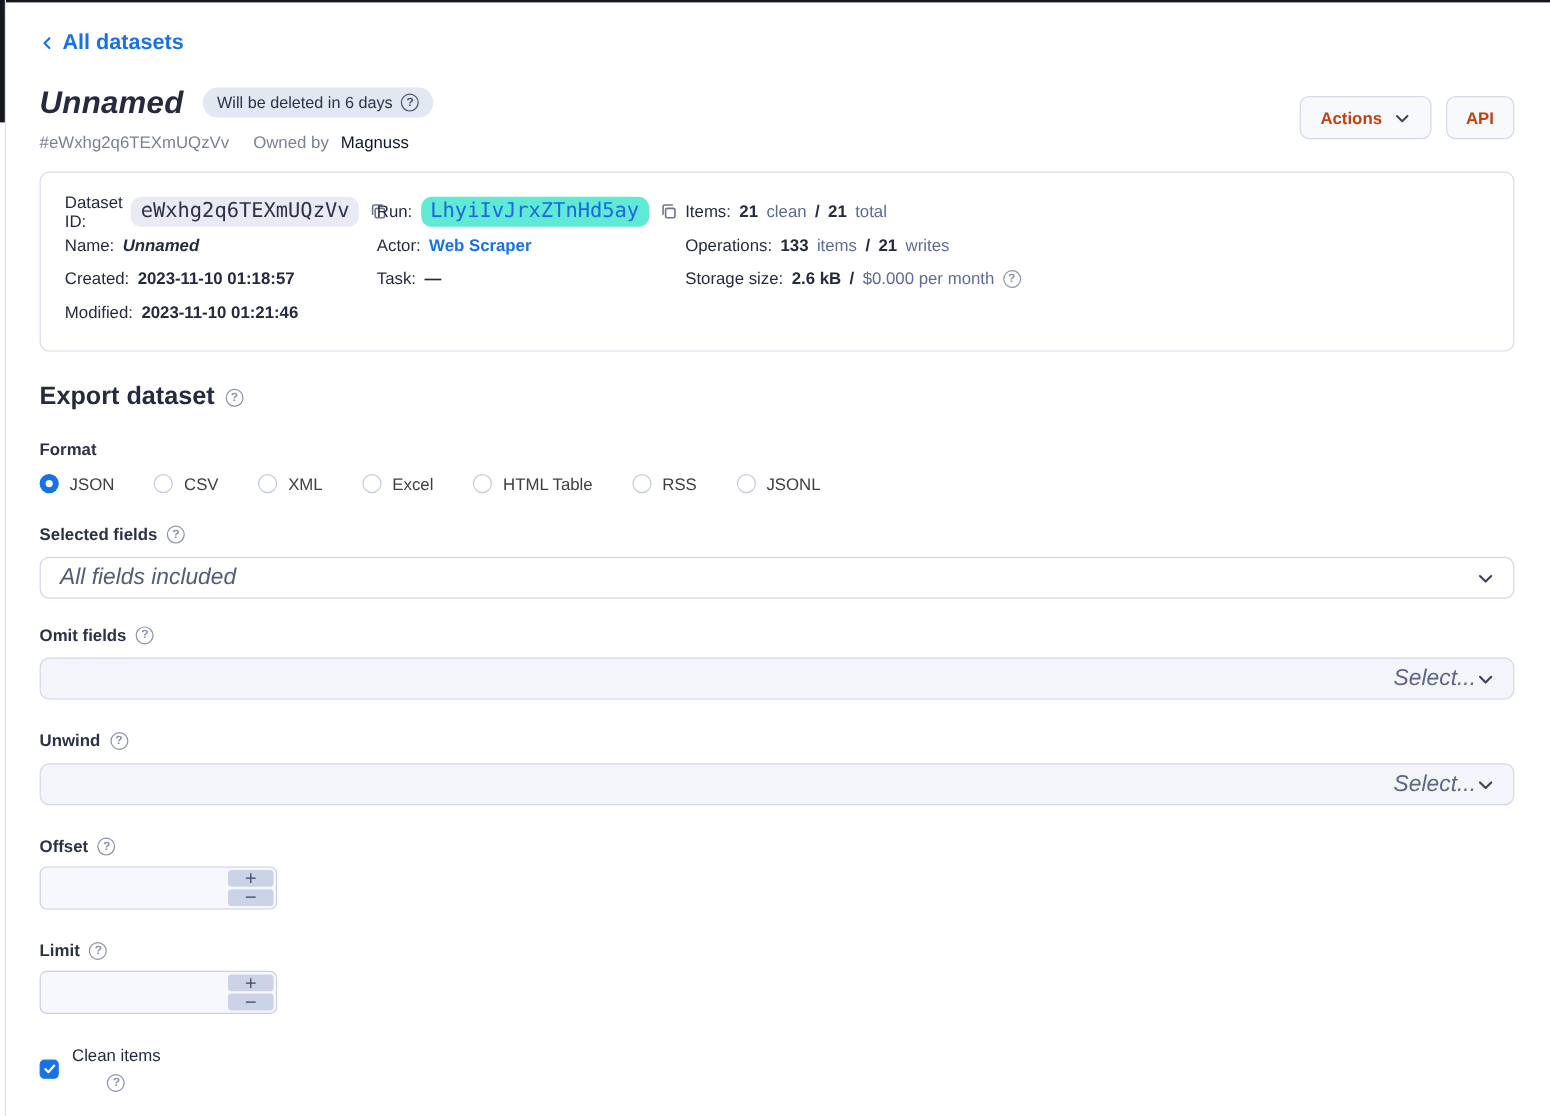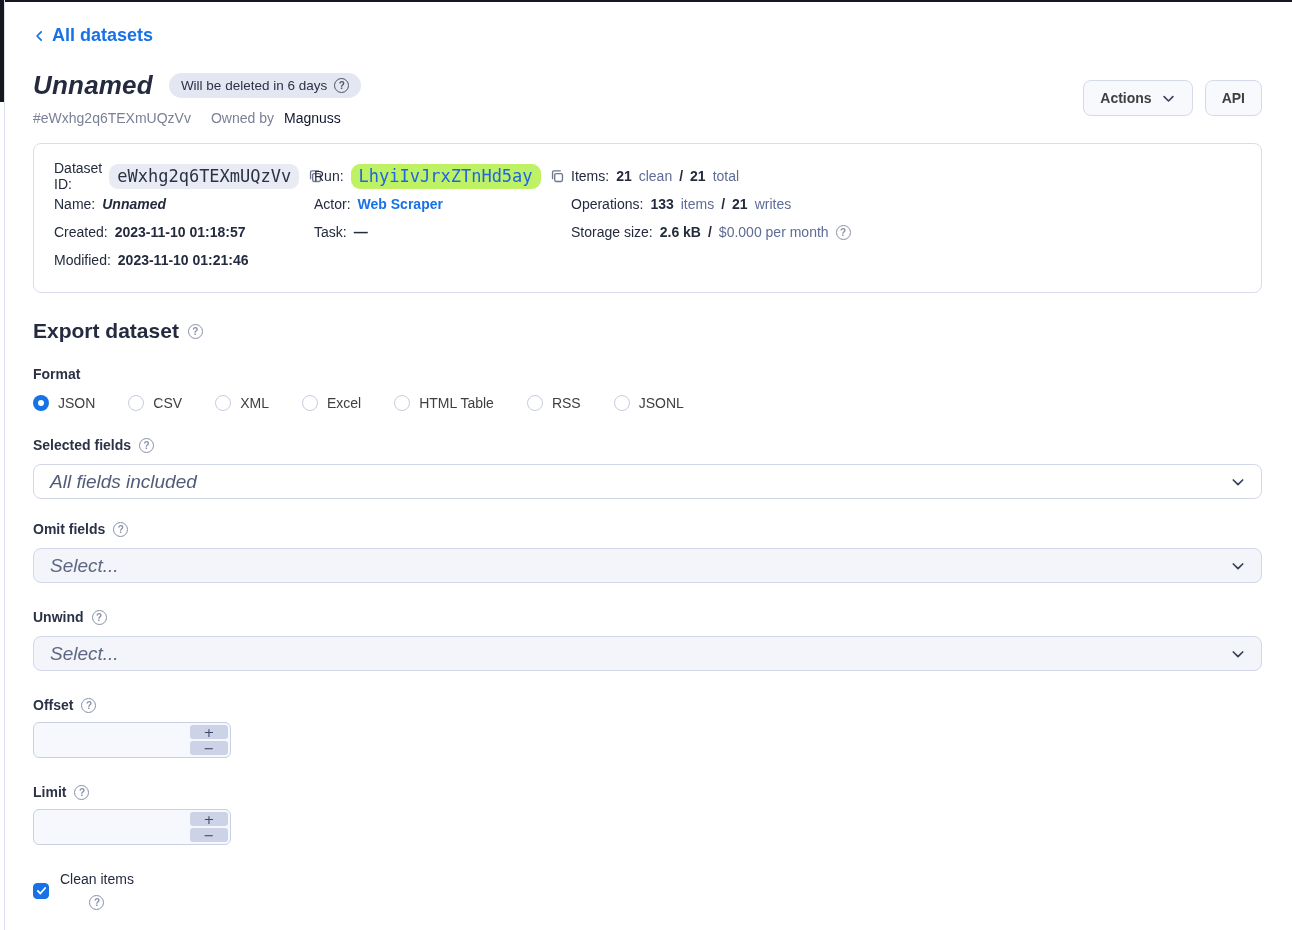--- a/index.html
+++ b/index.html
@@ -22,49 +22,49 @@
   .header{margin-top:24px;display:flex;justify-content:space-between;align-items:center;}
   .title-row{display:flex;align-items:center;gap:16px;}
   .title{font-size:26px;font-weight:700;font-style:italic;margin:0;letter-spacing:.2px;}
   .badge{background:#e3e7f2;border-radius:14px;padding:5px 12px;font-size:13.5px;color:#2b3247;display:inline-flex;align-items:center;gap:7px;}
   .id-line{margin-top:9px;font-size:14px;color:#7a8196;display:flex;align-items:center;}
   .id-line .hash{margin-right:20px;}
   .id-line .ownedby{margin-right:10px;}
   .id-line .owner{color:#0f172a;}
   .h-right{display:flex;gap:12px;}
   .btn{height:36px;border-radius:8px;display:inline-flex;align-items:center;justify-content:center;font-family:inherit;font-size:14px;font-weight:600;cursor:pointer;}
-  .btn-secondary{background:#f8f9fd;border:1px solid #d5daea;color:#404040;padding:0 16px;gap:9px;}
+  .btn-secondary{background:#f8f9fd;border:1px solid #d5daea;color:#c2410c;padding:0 16px;gap:9px;}
 
   
   .card{margin-top:17px;border:1px solid #d9ddeb;border-radius:8px;padding:18px 20px;display:grid;grid-template-columns:260px 257px 1fr;}
   .info-row{height:28px;display:flex;align-items:center;gap:7px;font-size:14px;}
   .v{font-weight:700;}
   .v-italic{font-weight:700;font-style:italic;}
   .chip{font-family:"DejaVu Sans Mono",monospace;font-size:17px;background:#e8ebf3;color:#2b3247;border-radius:9px;padding:2px 8px 3px;white-space:nowrap;}
-  .chip-blue{background:#bef264;color:#1f66e0;}
+  .chip-blue{background:#5eead4;color:#1f66e0;}
   .copy{cursor:pointer;display:inline-flex;margin-left:1px;}
   .muted{color:#5d6c96;}
   .link{color:#1672e6;font-weight:700;cursor:pointer;}
 
   
   .help{width:15px;height:15px;min-width:15px;border-radius:50%;border:1.4px solid #8a91a8;color:#8a91a8;font-size:10px;font-weight:700;display:inline-flex;align-items:center;justify-content:center;cursor:pointer;}
   .help-dark{border-color:#4b526b;color:#4b526b;}
 
   
   .section-h{margin-top:26px;display:flex;align-items:center;gap:9px;font-size:21px;font-weight:800;}
   .form-label{margin-top:23px;display:flex;align-items:center;gap:8px;font-size:14px;font-weight:600;color:#2b3247;}
   .radios{margin-top:13px;display:flex;gap:33px;align-items:center;}
   .radio-item{display:flex;align-items:center;gap:9px;cursor:pointer;}
   .radio{width:16px;height:16px;border-radius:50%;border:1px solid #c6cce0;background:#fff;position:relative;}
   .radio.checked{border:none;background:#1672e6;}
   .radio.checked::after{content:"";position:absolute;left:5px;top:5px;width:6px;height:6px;border-radius:50%;background:#fff;}
   .radio-label{font-size:14px;color:#404040;}
 
   .select{margin-top:11px;height:35px;border:1px solid #d2d7e8;border-radius:8px;background:#fff;display:flex;align-items:center;justify-content:space-between;padding:0 15px 0 16px;font-size:19px;color:#525c78;cursor:pointer;font-style:italic;}
-  .select.gray{background:#f3f5fb;color:#5d6783;}
+  .select.gray{background:#f3f5fb;color:#5d6783;justify-content:flex-end;}
 
   .num-input{margin-top:9px;width:198px;height:36px;border:1px solid #c9d0e4;border-radius:6px;background:#f6f8fd;position:relative;cursor:text;}
   .steppers{position:absolute;right:2px;top:2px;bottom:2px;display:flex;flex-direction:column;gap:2px;}
   .step{width:38px;flex:1;background:#ccd3e7;border-radius:3px;color:#3f4766;display:flex;align-items:center;justify-content:center;font-size:13px;line-height:1;cursor:pointer;font-family:"DejaVu Sans",sans-serif;}
 
   .check-row{margin-top:19px;display:flex;align-items:center;gap:11px;font-size:14px;}
   .checkbox{width:16px;height:16px;border-radius:4px;border:1px solid #ccd2e4;background:#eef1f8;display:inline-flex;align-items:center;justify-content:center;cursor:pointer;}
   .checkbox.checked{background:#1672e6;border-color:#1672e6;}
   .checkbox svg{display:none;}
   .checkbox.checked svg{display:block;}

